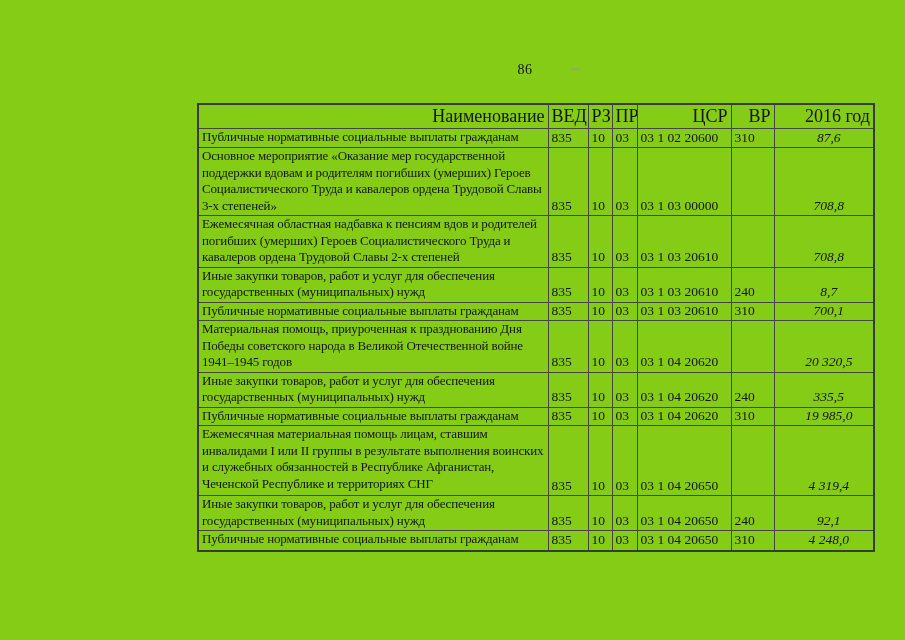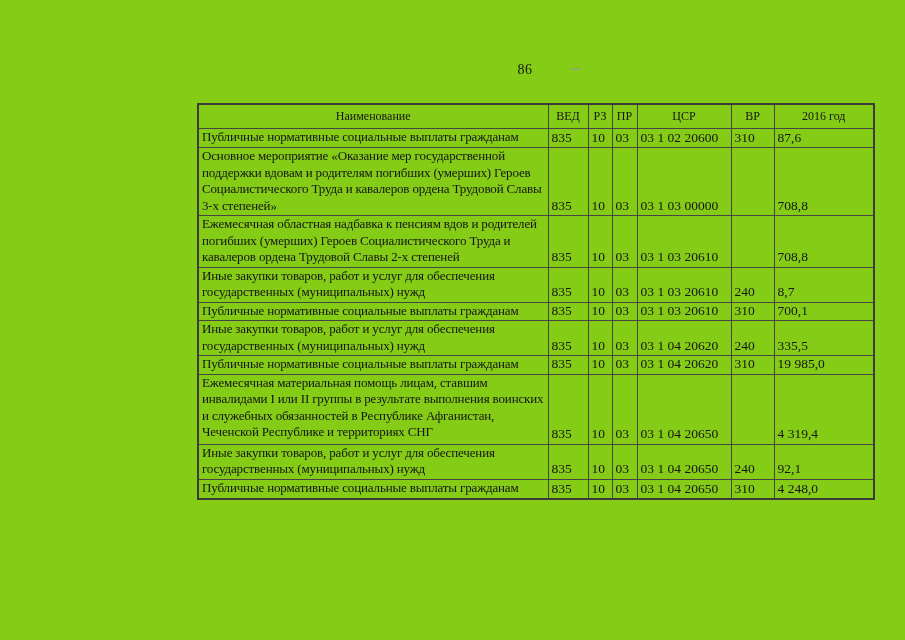--- a/index.html
+++ b/index.html
@@ -22,35 +22,35 @@
     border-collapse:collapse;table-layout:fixed;
     font-size:13.5px;line-height:16.5px;
     border:2px solid #3a3a3a;
   }
   .budget-table th,.budget-table td{
     border:1px solid #454545;
     padding:0 3px;
     overflow:hidden;
   }
   .budget-table th{
-    font-weight:normal;text-align:center;vertical-align:middle;
-    font-size:12px;height:23px;
+    font-weight:normal;text-align:right;vertical-align:middle;
+    font-size:18px;height:23px;
   }
   td.name{
     text-align:left;vertical-align:top;
     padding:0 2px 1px 3px;
     font-size:13px;letter-spacing:-0.15px;
   }
   td.code{
     text-align:left;vertical-align:bottom;
     white-space:nowrap;padding-bottom:1px;
   }
   td.year{
-    text-align:left;vertical-align:bottom;
-    white-space:nowrap;padding:0 6px 1px 3px;
+    text-align:center;vertical-align:bottom;
+    white-space:nowrap;padding:0 6px 1px 16px;font-style:italic;
   }
 </style>
 </head>
 <body>
 
 <div class="page">
 
   <div class="page-number">86</div>
   <div class="scan-mark"></div>
 
@@ -114,20 +114,29 @@
       </tr>
       <tr style="height:18px">
         <td class="name">Публичные нормативные социальные выплаты гражданам</td>
         <td class="code">835</td>
         <td class="code">10</td>
         <td class="code">03</td>
         <td class="code">03 1 03 20610</td>
         <td class="code">310</td>
         <td class="year">700,1</td>
       </tr>
+      <tr style="height:48px">
+        <td class="name">Материальная помощь, приуроченная к празднованию Дня Победы советского народа в Великой Отечественной войне 1941–1945 годов</td>
+        <td class="code">835</td>
+        <td class="code">10</td>
+        <td class="code">03</td>
+        <td class="code">03 1 04 20620</td>
+        <td class="code"></td>
+        <td class="year">20 320,5</td>
+      </tr>
       <tr style="height:34px">
         <td class="name">Иные закупки товаров, работ и услуг для обеспечения государственных (муниципальных) нужд</td>
         <td class="code">835</td>
         <td class="code">10</td>
         <td class="code">03</td>
         <td class="code">03 1 04 20620</td>
         <td class="code">240</td>
         <td class="year">335,5</td>
       </tr>
       <tr style="height:18px">

